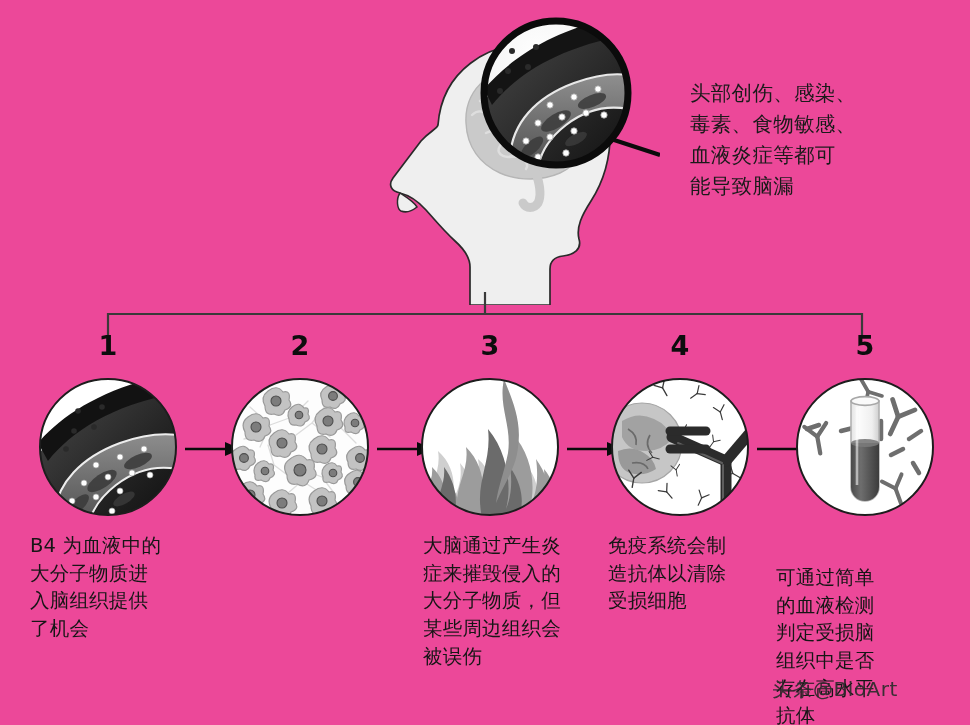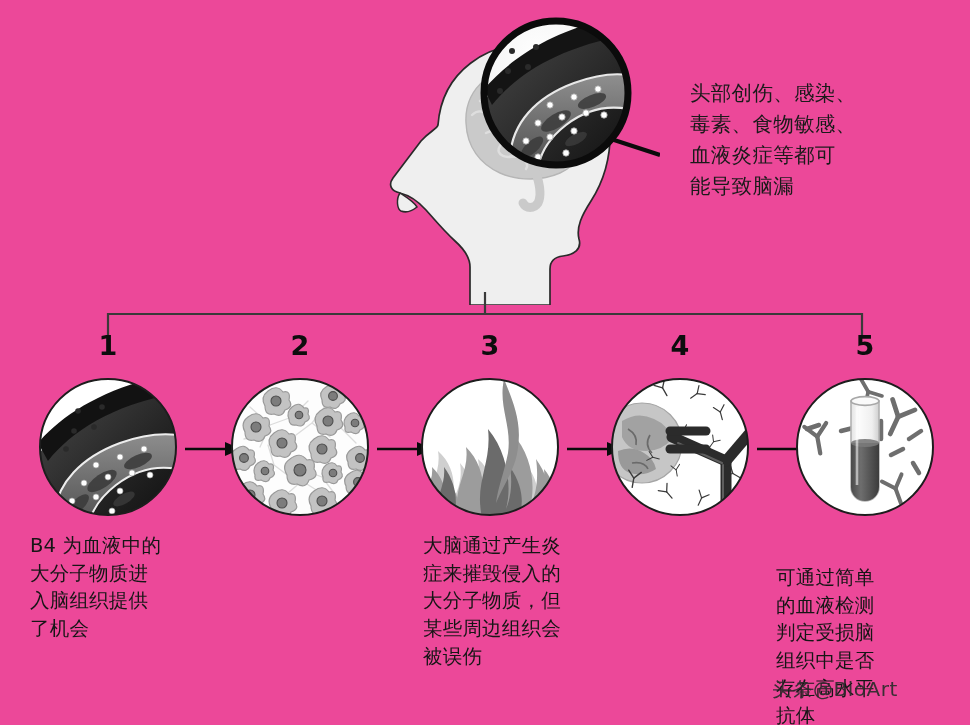--- a/index.html
+++ b/index.html
@@ -481,20 +481,23 @@
           <path d="M112 86 L68 66"></path>
       </g>
 
       <g stroke="#2b2b2b" stroke-width="9" fill="none" stroke-linecap="round">
         <path d="M60 72 L96 72"></path>
           <path d="M60 54 L96 54"></path>
       </g>
     </g>
     <circle cx="70" cy="70" r="68" fill="none" stroke="#1d1d1d" stroke-width="2"></circle>
   </svg>
+  <div class="step-caption" style="left: 608px; width: 180px; white-space: pre-line;">免疫系统会制
+造抗体以清除
+受损细胞</div>
 
   <svg class="arrow-svg" style="left:755px" viewBox="0 0 60 22">
     <line x1="2" y1="11" x2="44" y2="11" stroke="#0b0b0b" stroke-width="2.6"></line>
     <polygon points="42,4 58,11 42,18" fill="#0b0b0b"></polygon>
   </svg>
 
   <div class="step-number" style="left:845px">5</div>
   <svg class="step-circle" style="left:795px" viewBox="0 0 140 140">
     <defs>
       <clipPath id="c5">

